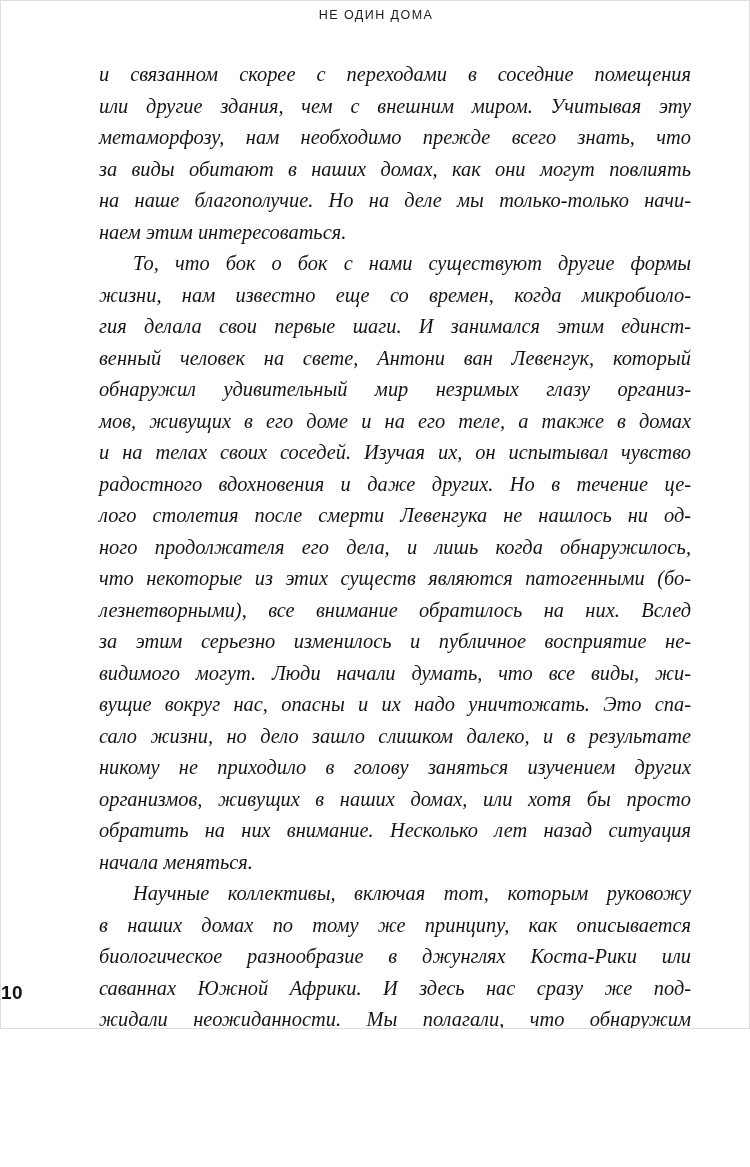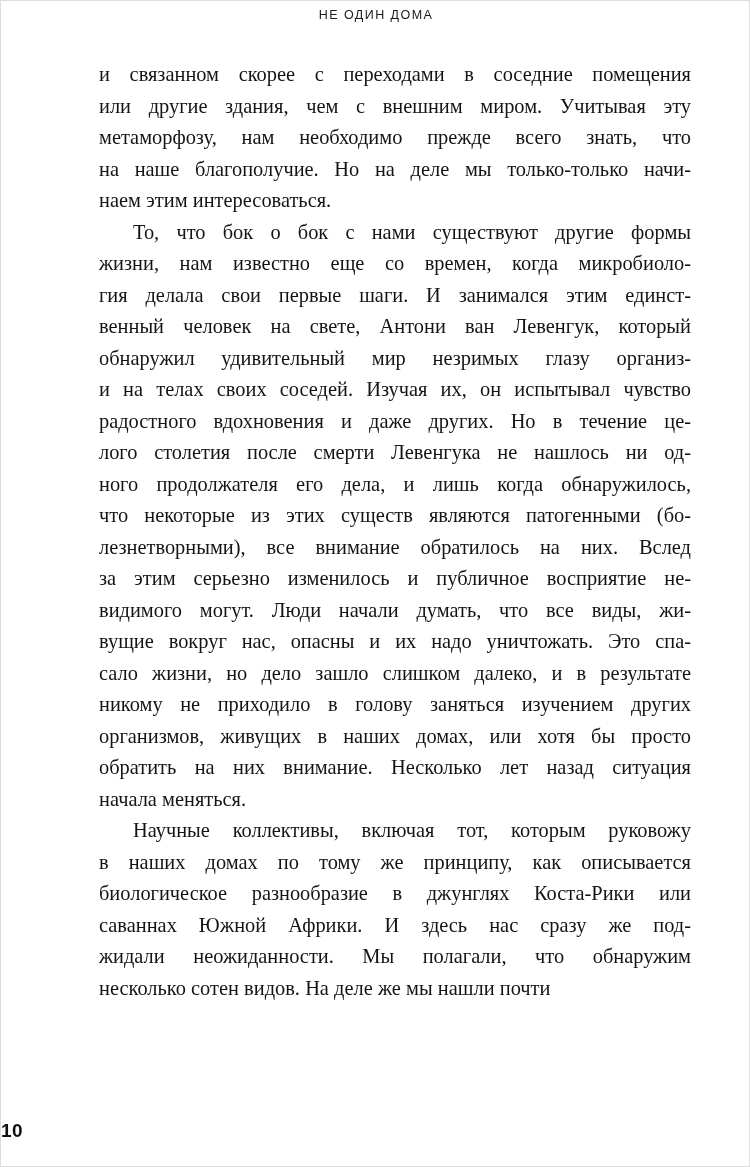--- a/index.html
+++ b/index.html
@@ -5,21 +5,21 @@
 <style>
   html, body {
     margin: 0;
     padding: 0;
     background: #ffffff;
   }
 
   .page {
     position: relative;
     width: 750px;
-    height: 1167px;
+    height: 1029px;
     margin: 0;
     background: #ffffff;
     box-sizing: border-box;
     border: 1px solid #dedede;
     overflow: hidden;
     font-family: "Liberation Serif", "DejaVu Serif", serif;
     color: #141414;
   }
 
   
@@ -57,20 +57,21 @@
     -webkit-hyphens: manual;
     word-spacing: 0.1px;
   }
 
   
   .line {
     display: block;
     text-align: justify;
     text-align-last: justify;
     white-space: nowrap;
+    font-style: italic;
   }
   .line.last {
     text-align-last: left;
   }
   .line.indent::before {
     content: "";
     display: inline-block;
     width: 34px;
   }
 
@@ -93,29 +94,31 @@
 
 <div class="page">
 
   <div class="running-head">НЕ ОДИН ДОМА</div>
 
   <div class="text-block">
       <p class="para">
         <span class="line">и связанном скорее с переходами в соседние помещения</span>
         <span class="line">или другие здания, чем с внешним миром. Учитывая эту</span>
         <span class="line">метаморфозу, нам необходимо прежде всего знать, что</span>
+        <span class="line">за виды обитают в наших домах, как они могут повлиять</span>
         <span class="line">на наше благополучие. Но на деле мы только-только начи-</span>
         <span class="line last">наем этим интересоваться.</span>
       </p>
       <p class="para">
         <span class="line indent">То, что бок о бок с нами существуют другие формы</span>
         <span class="line">жизни, нам известно еще со времен, когда микробиоло-</span>
         <span class="line">гия делала свои первые шаги. И занимался этим единст-</span>
         <span class="line">венный человек на свете, Антони ван Левенгук, который</span>
         <span class="line">обнаружил удивительный мир незримых глазу организ-</span>
+        <span class="line">мов, живущих в его доме и на его теле, а также в домах</span>
         <span class="line">и на телах своих соседей. Изучая их, он испытывал чувство</span>
         <span class="line">радостного вдохновения и даже других. Но в течение це-</span>
         <span class="line">лого столетия после смерти Левенгука не нашлось ни од-</span>
         <span class="line">ного продолжателя его дела, и лишь когда обнаружилось,</span>
         <span class="line">что некоторые из этих существ являются патогенными (бо-</span>
         <span class="line">лезнетворными), все внимание обратилось на них. Вслед</span>
         <span class="line">за этим серьезно изменилось и публичное восприятие не-</span>
         <span class="line">видимого могут. Люди начали думать, что все виды, жи-</span>
         <span class="line">вущие вокруг нас, опасны и их надо уничтожать. Это спа-</span>
         <span class="line">сало жизни, но дело зашло слишком далеко, и в результате</span>

